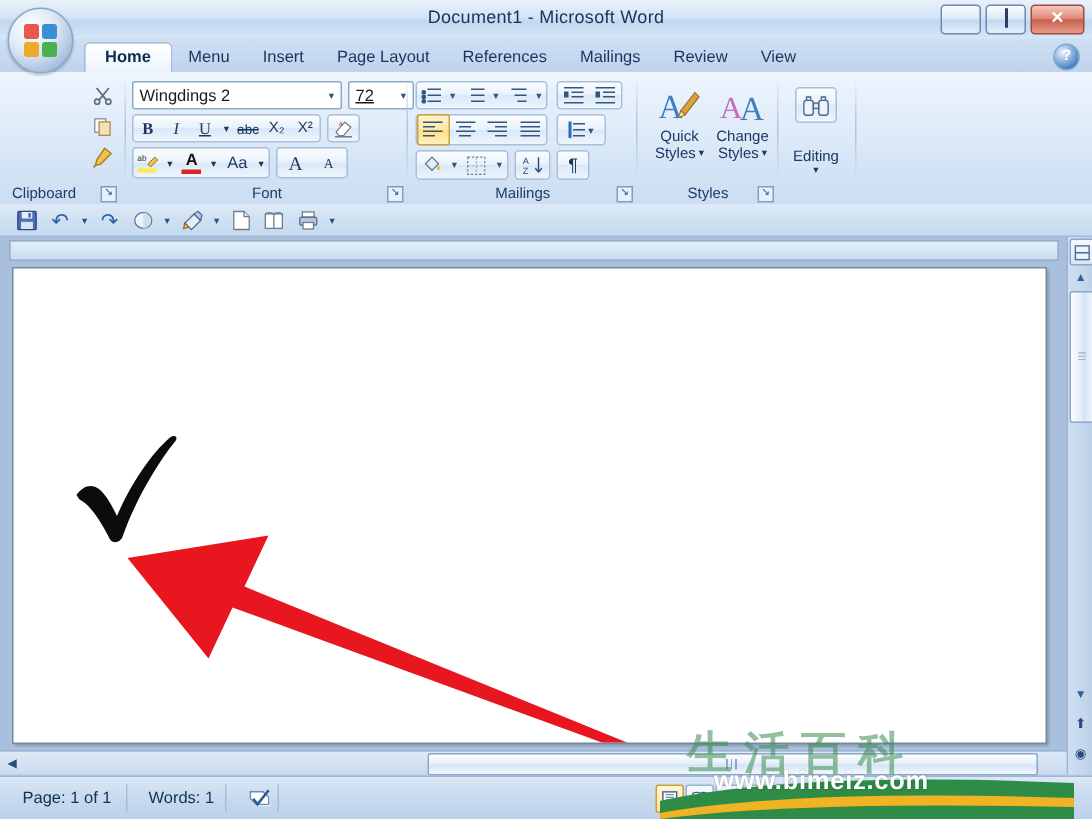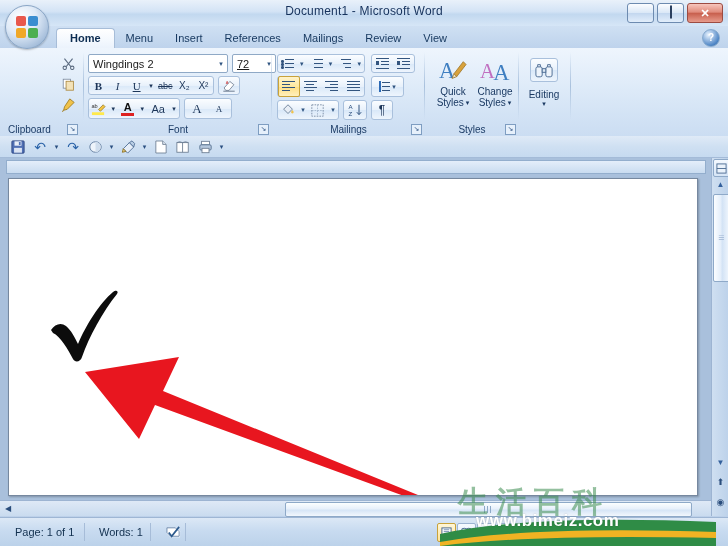--- a/index.html
+++ b/index.html
@@ -295,20 +295,21 @@
       <div class="orb-q" style="background:#f0a828"></div>
       <div class="orb-q" style="background:#4caf50"></div>
     </div>
   </div>
 
   <div class="tabstrip">
     <div class="tabs">
       <div class="tab active">Home</div>
       <div class="tab">Menu</div>
       <div class="tab">Insert</div>
+      <div class="tab">Page Layout</div>
       <div class="tab">References</div>
       <div class="tab">Mailings</div>
       <div class="tab">Review</div>
       <div class="tab">View</div>
     </div>
     <div class="help-orb">?</div>
   </div>
 
   <div class="ribbon">
 
@@ -569,21 +570,21 @@
     <div class="rgroup" style="left:519px;width:52px">
       <div class="editing-btn" style="left:3px">
         <div class="btn framed" style="width:28px;height:24px;margin-top:4px">
           <svg width="18" height="15" viewBox="0 0 20 16">
             <rect x="1" y="4" width="7" height="11" rx="2" fill="#eef4fb" stroke="#46678f"></rect>
             <rect x="12" y="4" width="7" height="11" rx="2" fill="#eef4fb" stroke="#46678f"></rect>
             <rect x="8" y="6" width="4" height="4" fill="#dbe7f4" stroke="#46678f"></rect>
             <path d="M3 4 V1.5 H6 V4 M14 4 V1.5 H17 V4" fill="none" stroke="#46678f"></path>
           </svg>
         </div>
-        <div style="margin-top:7px">Editing</div>
+        <div style="margin-top:17px">Editing</div>
         <div style="font-size:7px;line-height:8px">▾</div>
       </div>
       <div class="gsep"></div>
     </div>
 
   </div>
 
   <div class="qat">
     <div class="qbtn">
       <svg width="14" height="14" viewBox="0 0 16 16">

